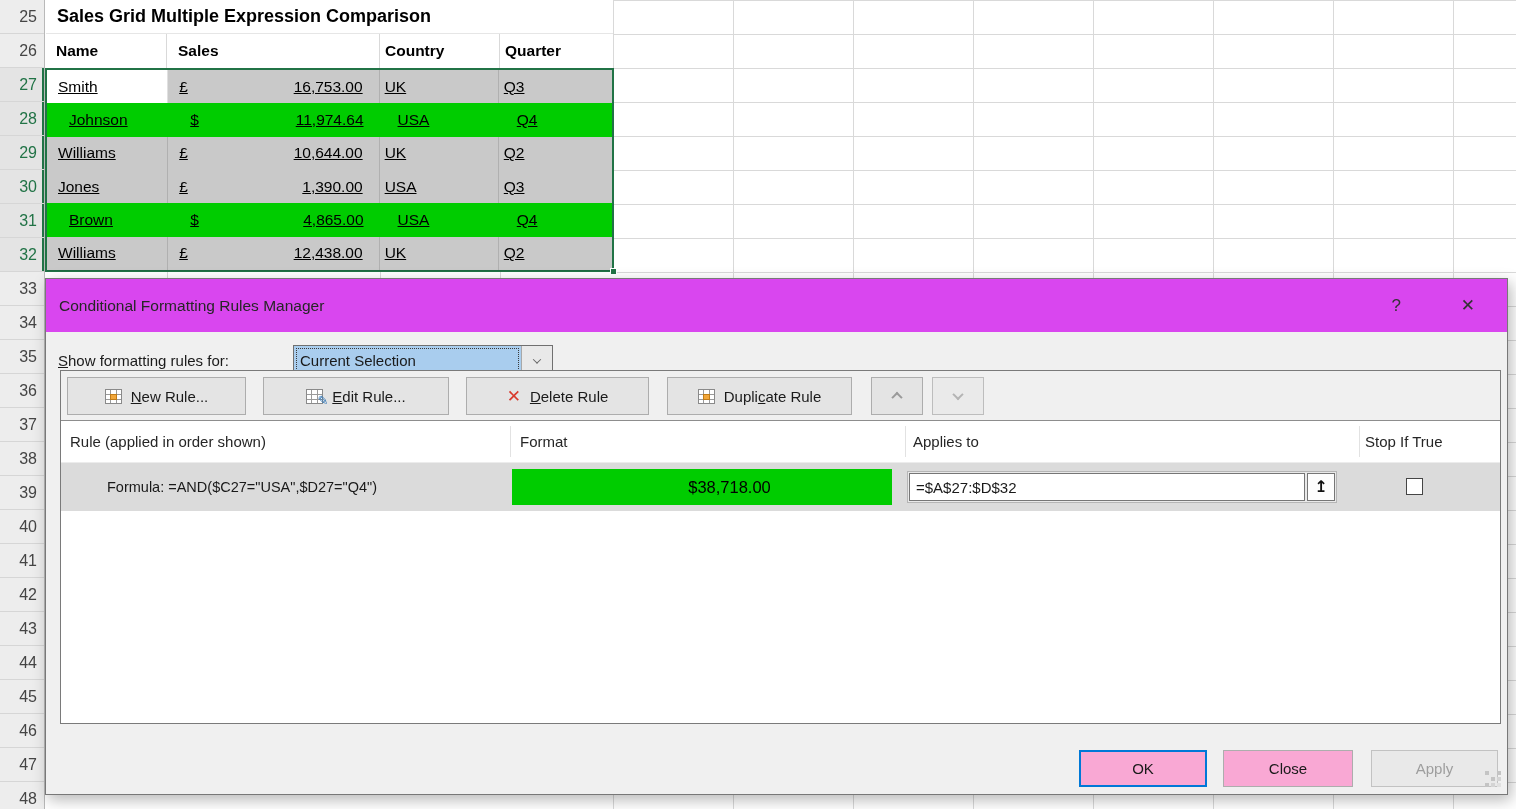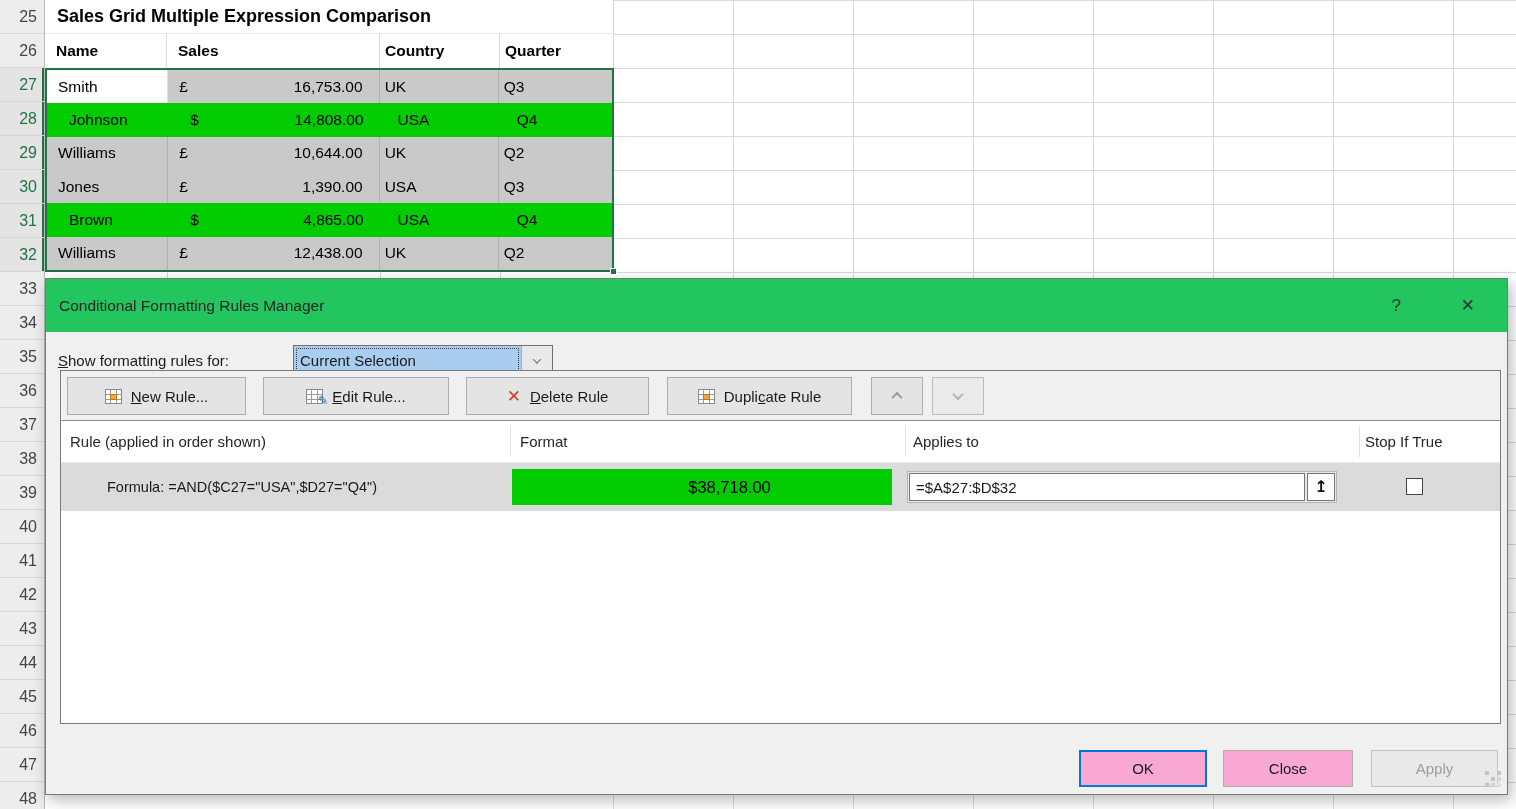--- a/index.html
+++ b/index.html
@@ -30,21 +30,21 @@
     display:flex; background:#fff; z-index:2; }
   .hcell { height:34px; line-height:33px; font-weight:bold; font-size:15.5px;
     border-right:1px solid #d9d9d9; }
   .cA { width:122px; padding-left:11px; }
   .cB { width:213px; }
   .cC { width:120px; padding-left:5px; }
   .cD { width:114px; padding-left:5px; }
 
   .data-block { position:absolute; left:45px; top:68px; width:569px; height:204px;
     border:2px solid #217346; display:flex; flex-direction:column; z-index:2; }
-  .srow { display:flex; flex:1; font-size:15.5px; }
+  .srow { display:flex; flex:1; font-size:15.5px;text-decoration:underline; }
   .srow.gray  { background:#c9c9c9; }
   .srow.green { background:var(--green,#00cc00); }
   .srow > div { display:flex; align-items:center; }
   .srow.gray > div { border-right:1px solid rgba(0,0,0,.12); box-shadow:0 1px 0 rgba(0,0,0,.07); }
   .srow .cB { justify-content:space-between; padding:0; }
   .cur { padding-left:11px; }
   .amt { padding-right:16px; }
   .srow .cD { border-right:none !important; }
   .srow.green .cA { padding-left:22px; }
   .srow.green .cur { padding-left:22px; }
@@ -55,21 +55,21 @@
     background:#217346; border:1px solid #fff; }
 
   .sliver { position:absolute; left:45px; top:272px; width:569px; height:7px; background:#fff; z-index:1;}
   .sliver i { position:absolute; top:0; bottom:0; width:1px; background:#d9d9d9; }
 
   
   .dialog { position:absolute; left:45px; top:278px; width:1463px; height:517px;
     background:#f0f0f0; border:1px solid #787878; box-shadow:3px 5px 14px rgba(0,0,0,.28);
     z-index:10; font-size:15px; color:#1a1a1a; }
 
-  .titlebar { position:relative; height:53px; background:#22c55e; }
+  .titlebar { position:relative; height:53px; background:#d946ef; }
   .dlg-title { position:absolute; left:13px; line-height:53px; font-size:15.5px; color:#262626; }
   .tb-glyph { position:absolute; top:0; line-height:53px; font-size:17px; color:#333;
     cursor:default; font-weight:300; }
   .help-g  { right:106px; }
   .close-g { right:32px; }
 
   .show-label { position:absolute; left:12px; top:66px; line-height:31px; font-size:15px; }
   .combo { position:absolute; left:247px; top:66px; width:260px; height:31px;
     border:1px solid #707070; display:flex; background:#fff; }
   .combo-text { flex:1; background:var(--combo-blue,#a9cdee); line-height:29px;
@@ -193,21 +193,21 @@
             <span class="cur">£</span>
             <span class="amt">16,753.00</span>
           </div>
           <div class="cC">UK</div>
           <div class="cD">Q3</div>
         </div>
         <div class="srow green">
           <div class="cA">Johnson</div>
           <div class="cB">
             <span class="cur">$</span>
-            <span class="amt">14,808.00</span>
+            <span class="amt">11,974.64</span>
           </div>
           <div class="cC">USA</div>
           <div class="cD">Q4</div>
         </div>
         <div class="srow gray">
           <div class="cA">Williams</div>
           <div class="cB">
             <span class="cur">£</span>
             <span class="amt">10,644.00</span>
           </div>

